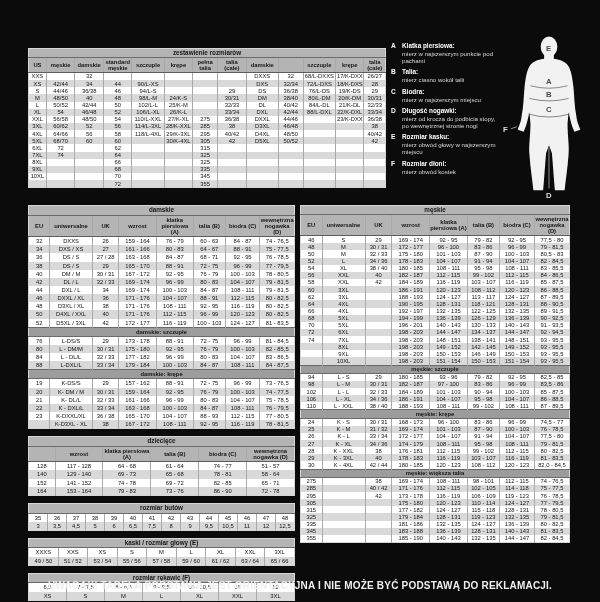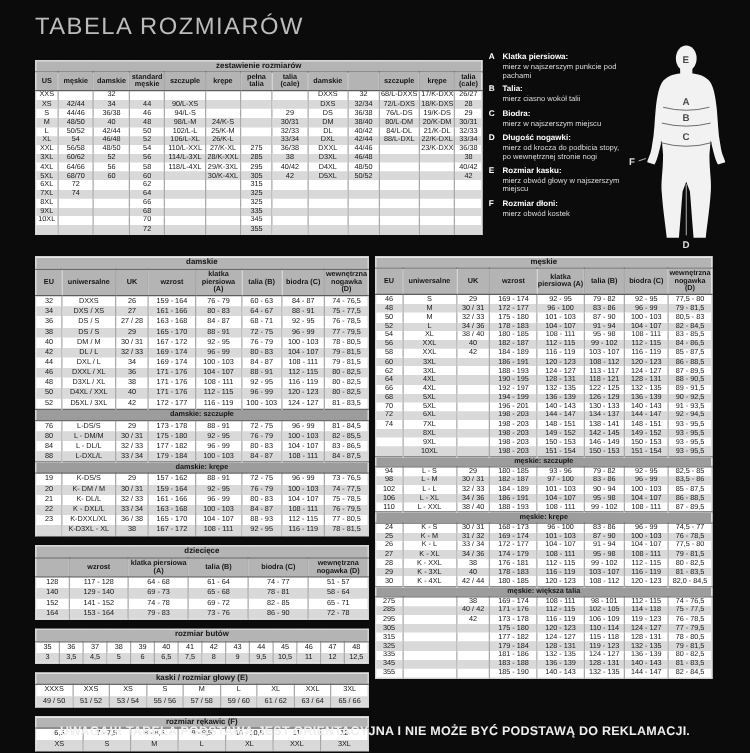--- a/index.html
+++ b/index.html
@@ -33,21 +33,20 @@
   tbody.rows tr:nth-child(odd) td{background:#ffffff;}
   tbody.rows tr:nth-child(even) td{background:#d9d9d9;}
   table.tight td{padding:0.5px 1px;}
   .fig-label{font-weight:bold;font-size:8px;}
 </style>
 </head>
 <body>
 
 <div class="page">
 
-  <div class="page-title">TABELA ROZMIARÓW</div>
 
   <div class="summary-wrap">
     <table class="tbl tight">
         <colgroup>
           <col style="width: 5%;">
           <col style="width: 8%;">
           <col style="width: 8%;">
           <col style="width: 8%;">
           <col style="width: 9%;">
           <col style="width: 8%;">

